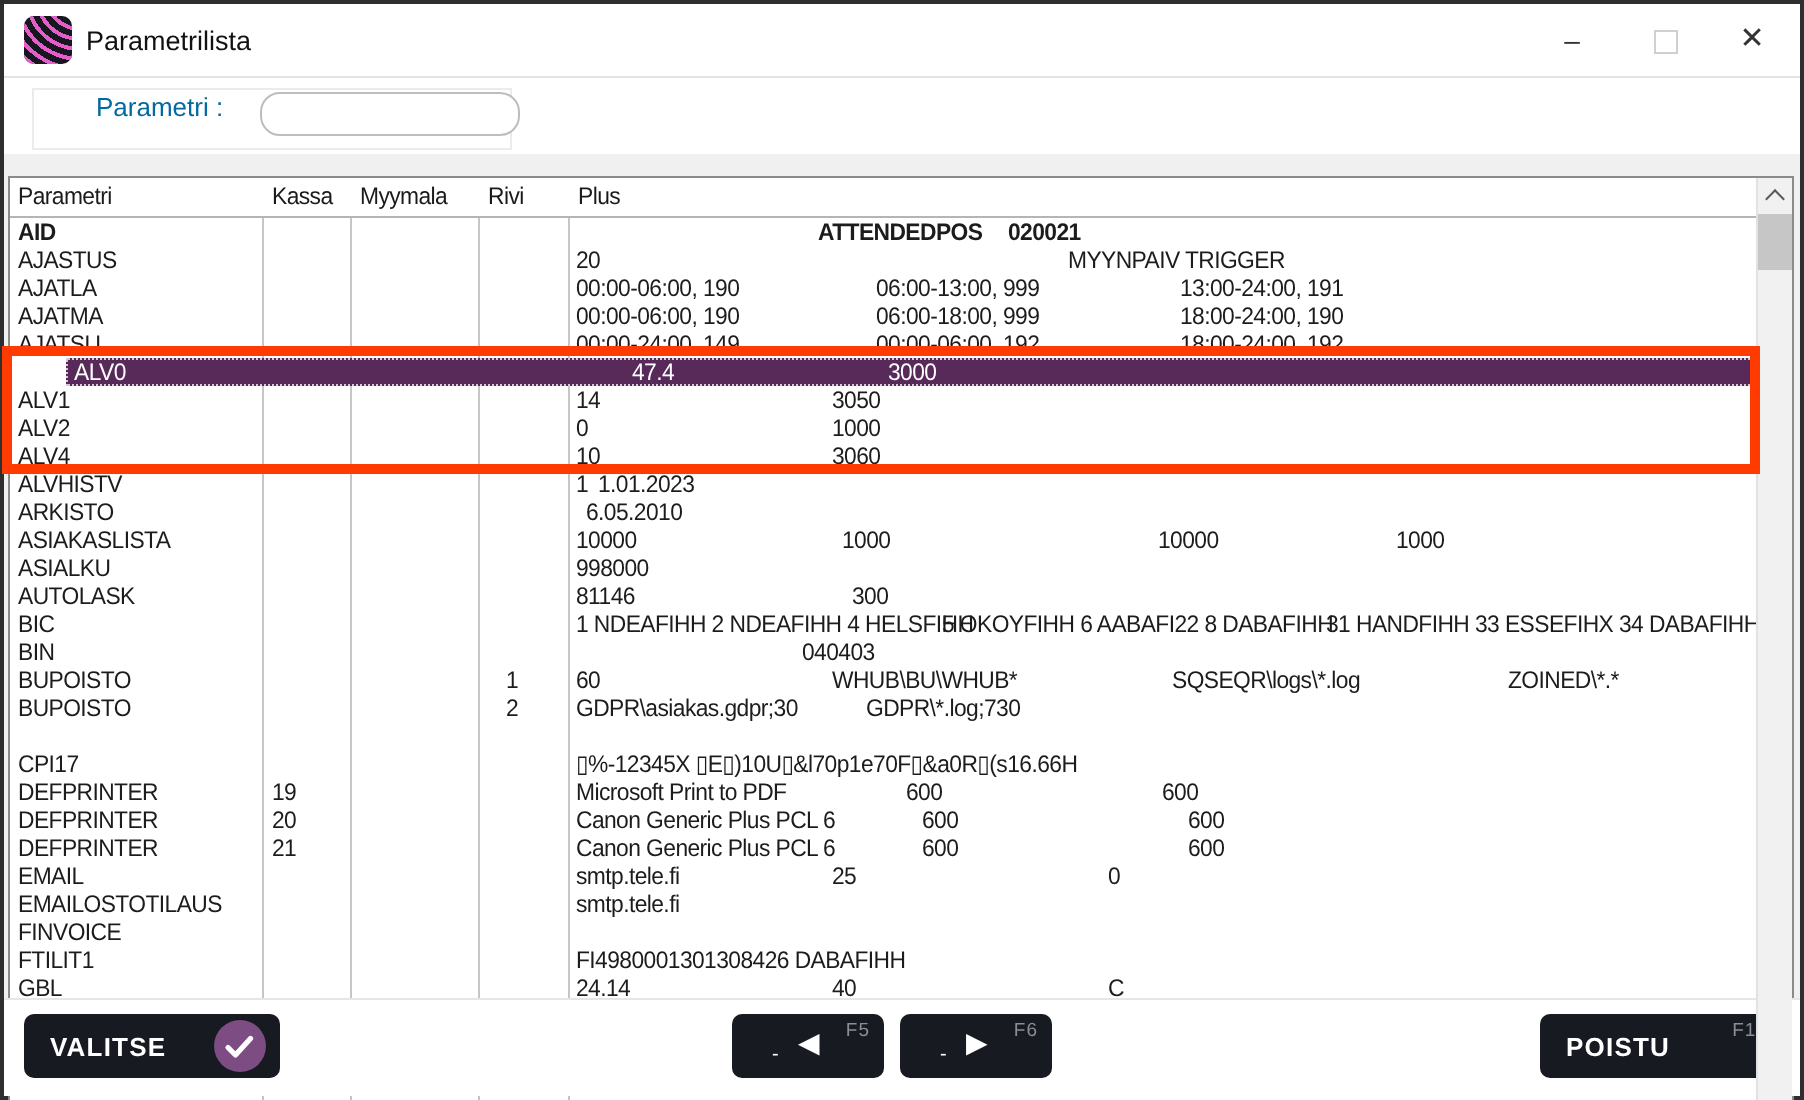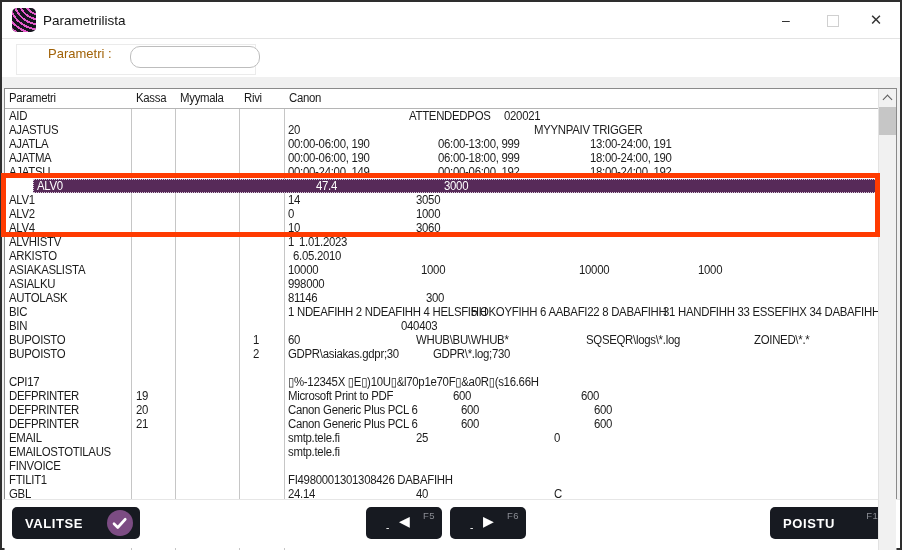--- a/index.html
+++ b/index.html
@@ -13,21 +13,21 @@
      background:repeating-radial-gradient(circle at 115% -40%, #e55ccb 0 2px, rgba(0,0,0,0) 2px 5px);}
   #title{position:absolute;left:41px;top:0;height:36px;line-height:37px;font-size:13.5px;color:#121212;}
   .wbtn{position:absolute;top:0;width:40px;height:36px;text-align:center;line-height:36px;font-size:14px;color:#333;}
   #btn-min{left:764px;}
   #btn-max{left:810px;}
   #maxsquare{position:absolute;left:15px;top:13px;width:10px;height:10px;border:1px solid #d0d0d0;}
   #btn-close{left:854px;font-size:15px;}
   
   #parampanel{position:absolute;left:2px;top:39px;width:898px;height:38px;background:#ffffff;}
   #paramgroup{position:absolute;left:14px;top:5px;width:238px;height:29px;border:1px solid #ebebeb;background:#fff;}
-  #paramlabel{position:absolute;left:48px;top:46px;font-size:13px;color:#a16207;}
+  #paramlabel{position:absolute;left:48px;top:46px;font-size:13px;color:#0369a1;}
   #paraminput{position:absolute;left:130px;top:46px;width:112px;height:20px;border:1px solid #bdbdbd;border-radius:10px;
       font-family:"Liberation Sans",sans-serif;font-size:12px;padding:0 8px;outline:none;box-sizing:content-box;background:#fff;}
   
   #table{position:absolute;left:4px;top:88px;width:893px;height:511px;background:#ffffff;border:1px solid #8a8a8a;
       box-sizing:border-box;overflow:hidden;}
   .vsep{position:absolute;top:0;bottom:0;width:1px;background:#c6c6c6;}
   #thead{position:absolute;left:0;top:0;right:17px;height:19px;border-bottom:1px solid #b5b5b5;background:#fff;z-index:3;}
   .hcell{position:absolute;top:2px;font-size:12px;letter-spacing:-0.3px;color:#1a1a1a;white-space:nowrap;
       transform:scaleX(0.95);transform-origin:left;}
   #rows{position:absolute;inset:0;}
@@ -86,24 +86,24 @@
 <div id="table">
   <div class="vsep" style="left:126px"></div>
   <div class="vsep" style="left:170px"></div>
   <div class="vsep" style="left:234px"></div>
   <div class="vsep" style="left:279px"></div>
   <div id="thead">
       <span class="hcell" style="left: 4px;">Parametri</span>
       <span class="hcell" style="left: 131px;">Kassa</span>
       <span class="hcell" style="left: 175px;">Myymala</span>
       <span class="hcell" style="left: 239px;">Rivi</span>
-      <span class="hcell" style="left: 284px;">Canon</span>
+      <span class="hcell" style="left: 284px;">Plus</span>
     </div>
   <div id="rows">
-      <div class="trow" style="top: 20px;">
+      <div class="trow" style="top: 20px; font-weight: bold;">
         <span class="cell" style="left: 4px;">AID</span>
         <span class="cell" style="left: 404px;">ATTENDEDPOS</span>
         <span class="cell" style="left: 499px;">020021</span>
       </div>
       <div class="trow" style="top: 34px;">
         <span class="cell" style="left: 4px;">AJASTUS</span>
         <span class="cell" style="left: 283px;">20</span>
         <span class="cell" style="left: 529px;">MYYNPAIV TRIGGER</span>
       </div>
       <div class="trow" style="top: 48px;">

